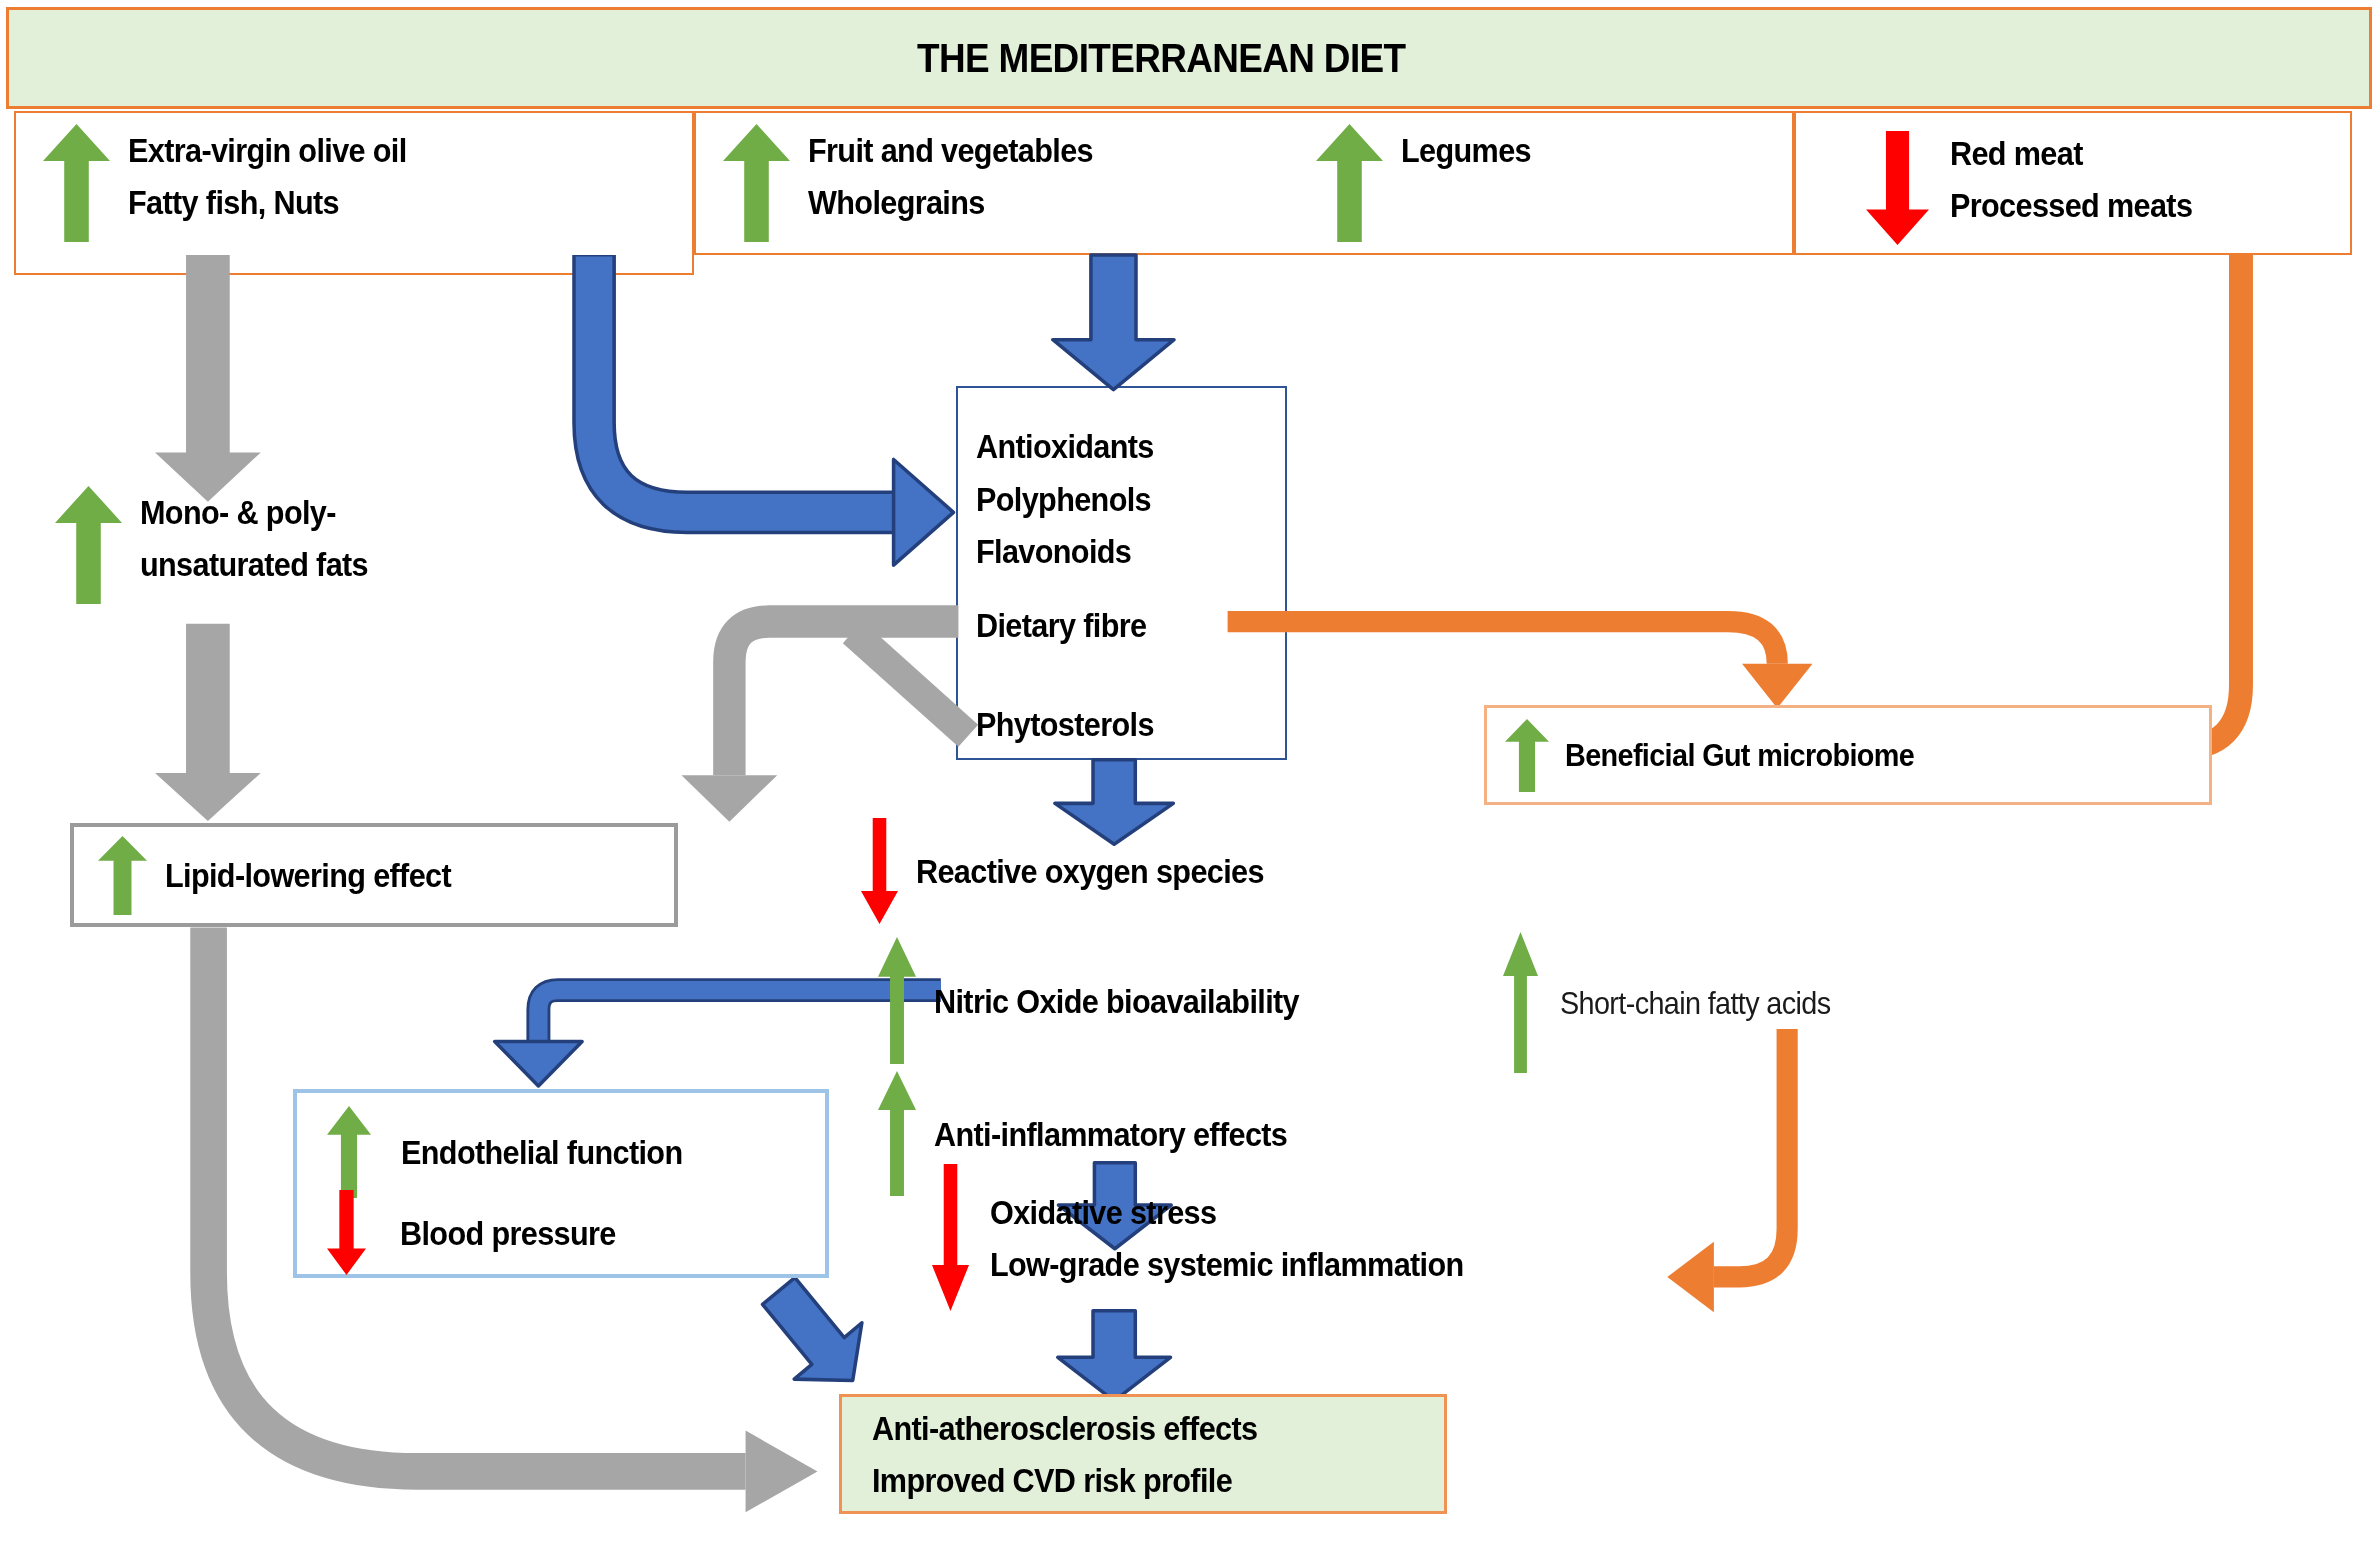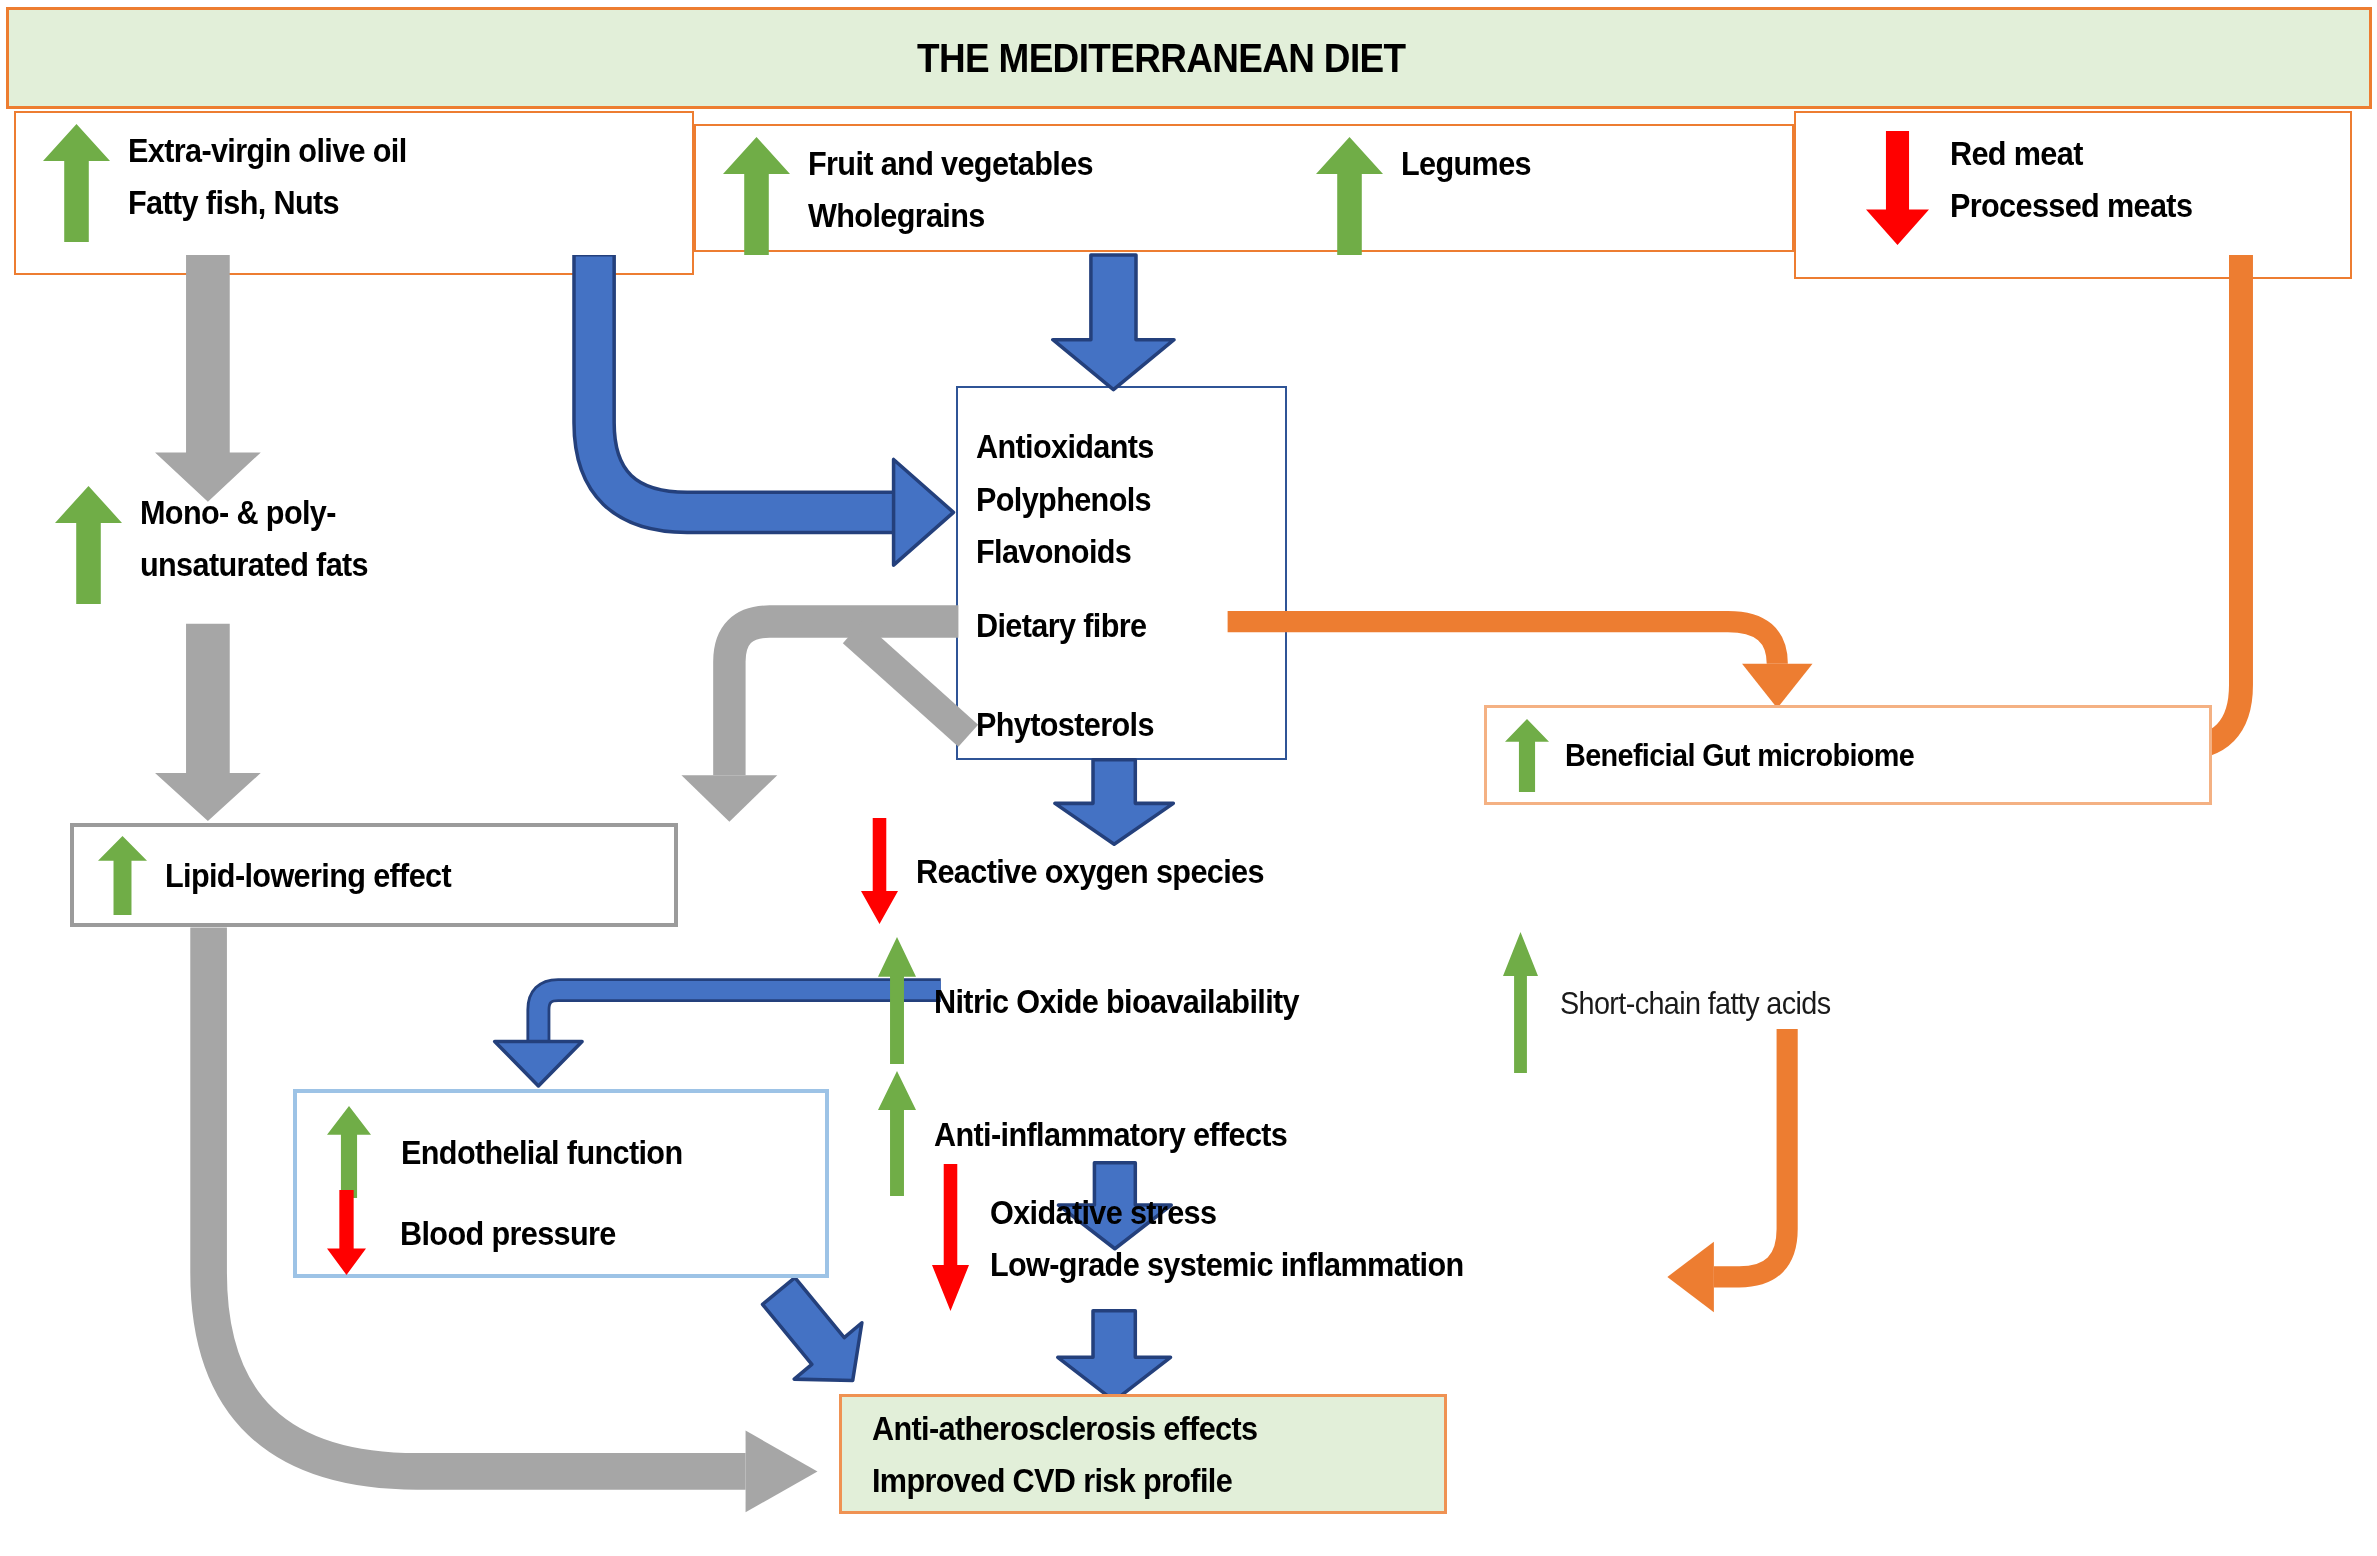--- a/index.html
+++ b/index.html
@@ -54,39 +54,39 @@
       <svg class="glyph g-top green" viewBox="0 0 60 160" preserveAspectRatio="none">
           <path d="M30 0 L60 50 L41 50 L41 160 L19 160 L19 50 L0 50 Z"></path>
         </svg>
       <div class="col">
         <span class="t">Extra-virgin olive oil</span>
         <span class="t">Fatty fish, Nuts</span>
       </div>
     </div>
   </div>
 
-  <div class="obox" style="left:694px;top:124px;width:1100px;height:128px;">
+  <div class="obox" style="left:694px;top:111px;width:1100px;height:144px;">
     <div class="rowtop" style="left:27px;top:11.3px;">
       <svg class="glyph g-top green" viewBox="0 0 60 160" preserveAspectRatio="none">
           <path d="M30 0 L60 50 L41 50 L41 160 L19 160 L19 50 L0 50 Z"></path>
         </svg>
       <div class="col">
         <span class="t">Fruit and vegetables</span>
         <span class="t">Wholegrains</span>
       </div>
     </div>
     <div class="rowtop" style="left:620px;top:11.3px;">
       <svg class="glyph g-top green" viewBox="0 0 60 160" preserveAspectRatio="none">
           <path d="M30 0 L60 50 L41 50 L41 160 L19 160 L19 50 L0 50 Z"></path>
         </svg>
       <span class="t">Legumes</span>
     </div>
   </div>
 
-  <div class="obox" style="left:1794px;top:111px;width:558px;height:168px;">
+  <div class="obox" style="left:1794px;top:111px;width:558px;height:144px;">
     <div class="rowtop" style="left:70px;top:14px;">
       <svg class="glyph g-top-red red" viewBox="0 0 60 160" preserveAspectRatio="none">
           <path d="M30 160 L60 110 L41 110 L41 0 L19 0 L19 110 L0 110 Z"></path>
         </svg>
       <div class="col">
         <span class="t">Red meat</span>
         <span class="t">Processed meats</span>
       </div>
     </div>
   </div>

